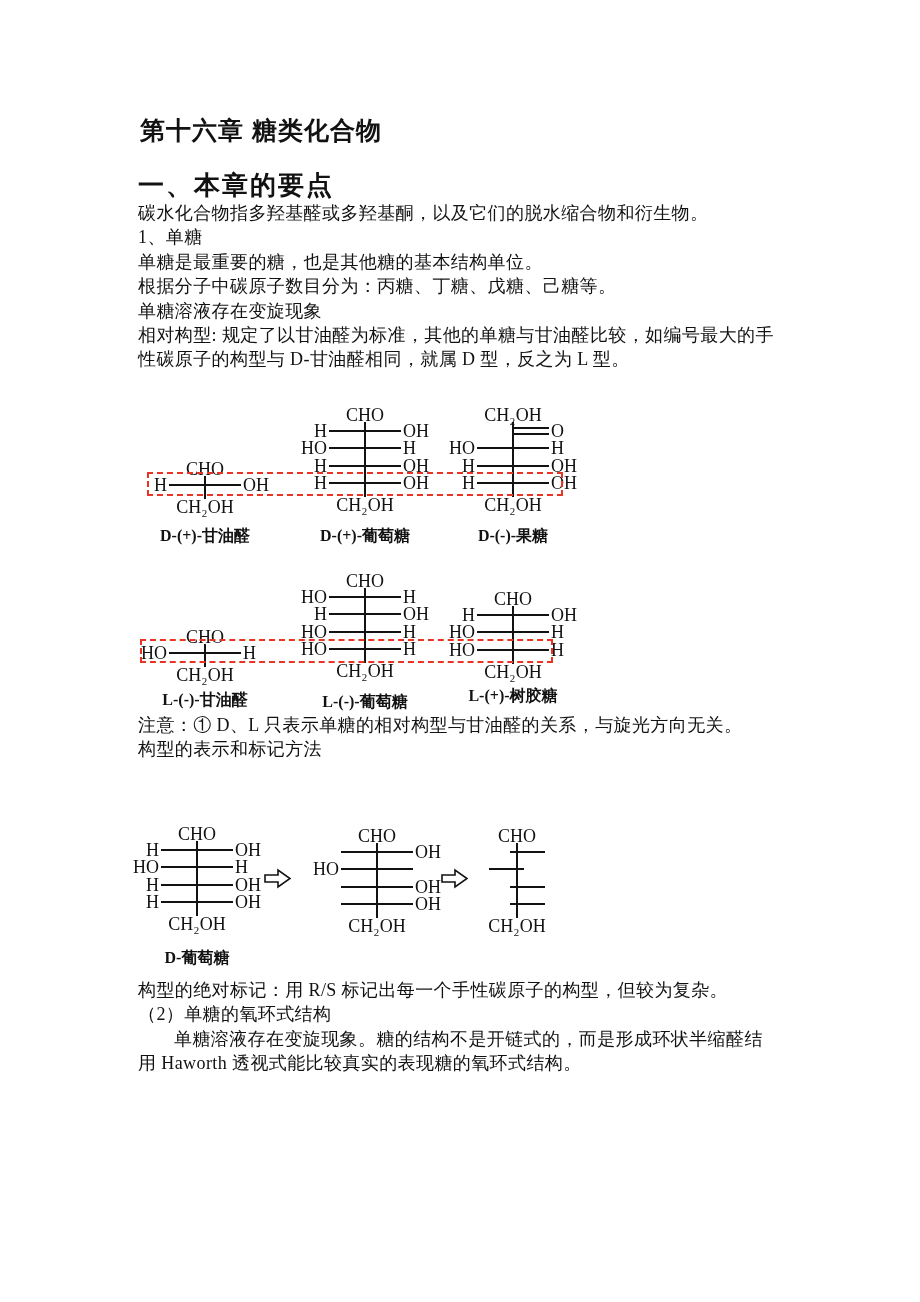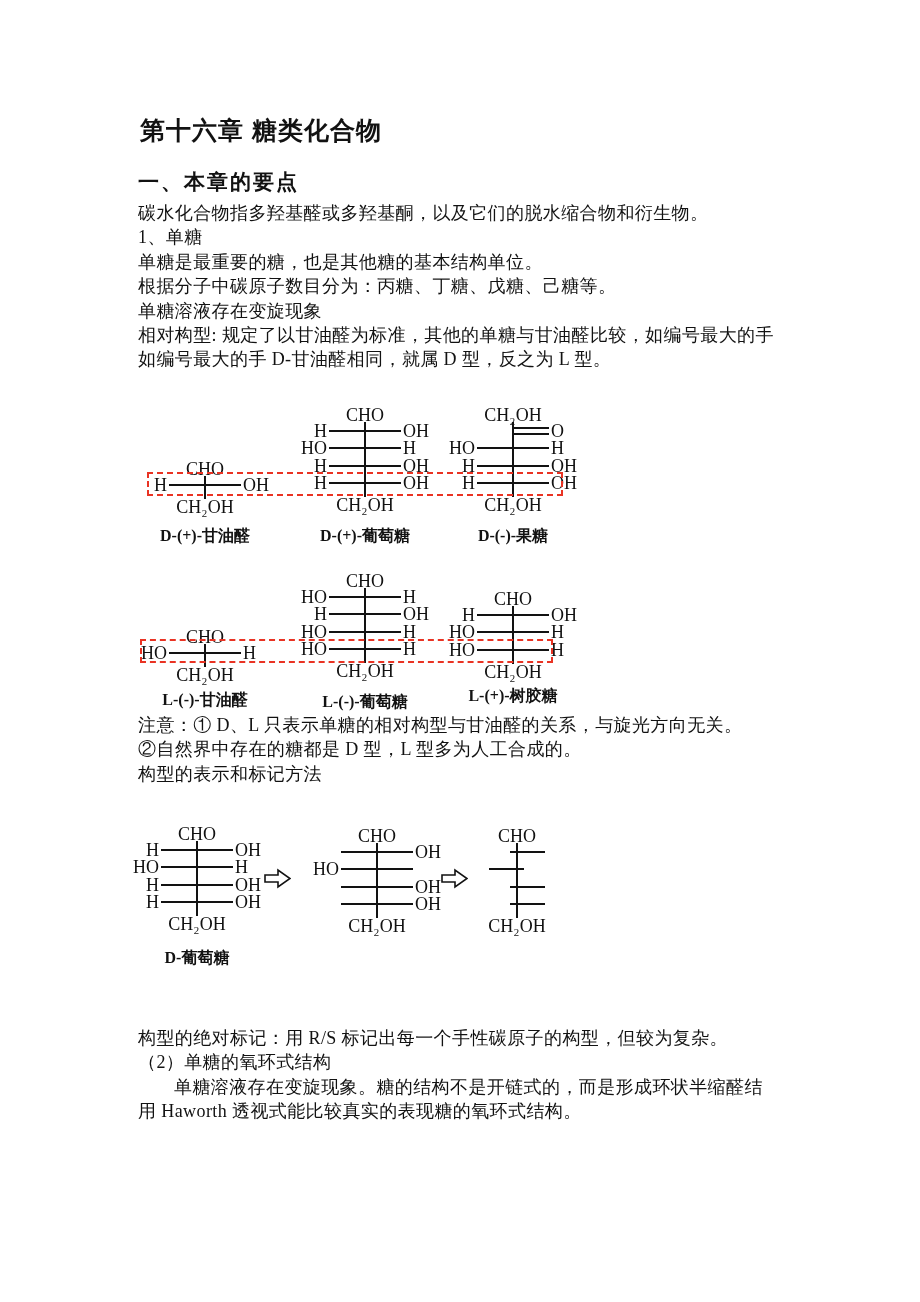--- a/index.html
+++ b/index.html
@@ -9,21 +9,21 @@
     font-family:"Liberation Serif","DejaVu Serif",serif; color:#121212; overflow:hidden;
   }
   .doc-title {
     position:absolute; left:140px; top:114px;
     font-family:"Liberation Sans","DejaVu Sans",sans-serif;
     font-weight:bold; font-size:25px; letter-spacing:1px; white-space:nowrap;
   }
   .doc-heading {
     position:absolute; left:138px; top:168px;
     font-family:"Liberation Sans","DejaVu Sans",sans-serif;
-    font-weight:bold; font-size:21px; letter-spacing:2px; white-space:nowrap;
+    font-weight:bold; font-size:26px; letter-spacing:2px; white-space:nowrap;
   }
   .tblock { position:absolute; left:138px; }
   .tline { font-size:18px; line-height:24.4px; letter-spacing:0.4px; white-space:nowrap; }
   .tline.indent { padding-left:36px; }
   .fischer { position:absolute; width:180px; }
   .fx { position:absolute; font-size:18px; line-height:18px; white-space:nowrap; }
   .formula { text-align:center; width:180px; left:0; }
   .vline { position:absolute; width:2px; background:#121212; left:89px; }
   .hbar { position:absolute; height:2px; background:#121212; }
   .leftlab { left:2px; width:50px; text-align:right; }
@@ -41,28 +41,27 @@
 <div id="page">
   <div class="doc-title">第十六章 糖类化合物</div>
   <div class="doc-heading">一、本章的要点</div>
   <div class="tblock" style="top:201px">
       <div class="tline">碳水化合物指多羟基醛或多羟基酮，以及它们的脱水缩合物和衍生物。</div>
       <div class="tline">1、单糖</div>
       <div class="tline">单糖是最重要的糖，也是其他糖的基本结构单位。</div>
       <div class="tline">根据分子中碳原子数目分为：丙糖、丁糖、戊糖、己糖等。</div>
       <div class="tline">单糖溶液存在变旋现象</div>
       <div class="tline">相对构型: 规定了以甘油醛为标准，其他的单糖与甘油醛比较，如编号最大的手</div>
-      <div class="tline">如编号最大的手 D-甘油醛相同，就属 D 型，反之为 L 型。</div>
+      <div class="tline">性碳原子的构型与 D-甘油醛相同，就属 D 型，反之为 L 型。</div>
     </div>
   <div class="tblock" style="top:713px">
       <div class="tline">注意：① D、L 只表示单糖的相对构型与甘油醛的关系，与旋光方向无关。</div>
-      <div class="tline">②自然界中存在的糖都是 D 型，L 型多为人工合成的。</div>
       <div class="tline">构型的表示和标记方法</div>
     </div>
-  <div class="tblock" style="top:1026px">
+  <div class="tblock" style="top:978px">
       <div class="tline">构型的绝对标记：用 R/S 标记出每一个手性碳原子的构型，但较为复杂。</div>
       <div class="tline">（2）单糖的氧环式结构</div>
       <div class="tline indent">单糖溶液存在变旋现象。糖的结构不是开链式的，而是形成环状半缩醛结</div>
       <div class="tline">用 Haworth 透视式能比较真实的表现糖的氧环式结构。</div>
     </div>
   <div id="diagram-layer">
       <div class="fischer" style="left: 115px; top: 460px;">
         <div class="fx formula" style="top: 0px;">CHO</div>
         <div class="vline" style="top: 16px; height: 22.5px; background: rgb(18, 18, 18);"></div>
         <div class="hbar" style="left: 54px; top: 23.75px; width: 72px; background: rgb(18, 18, 18);"></div>

